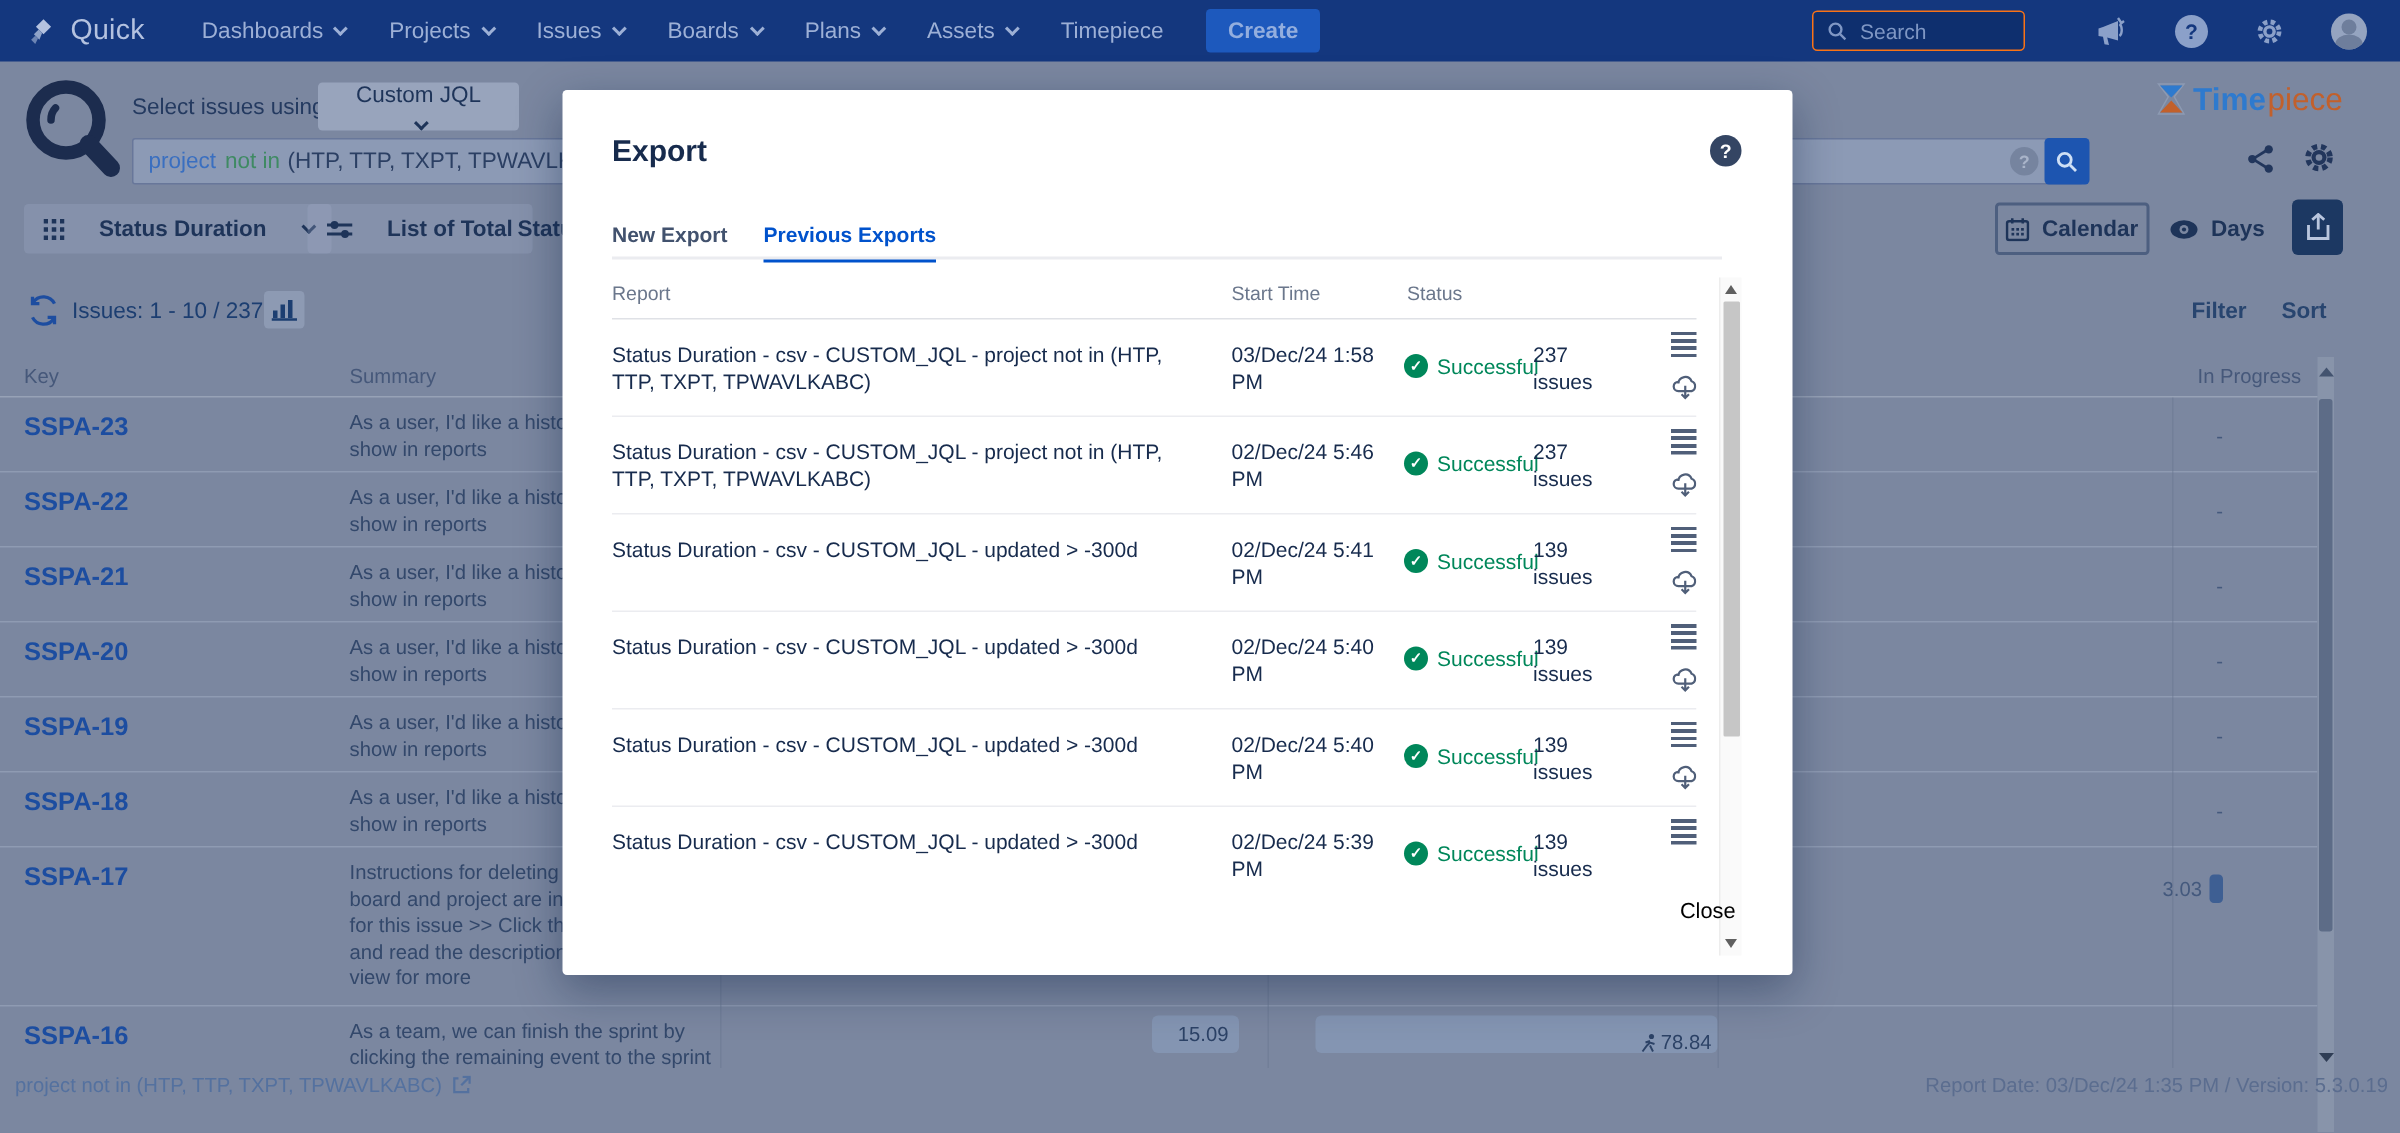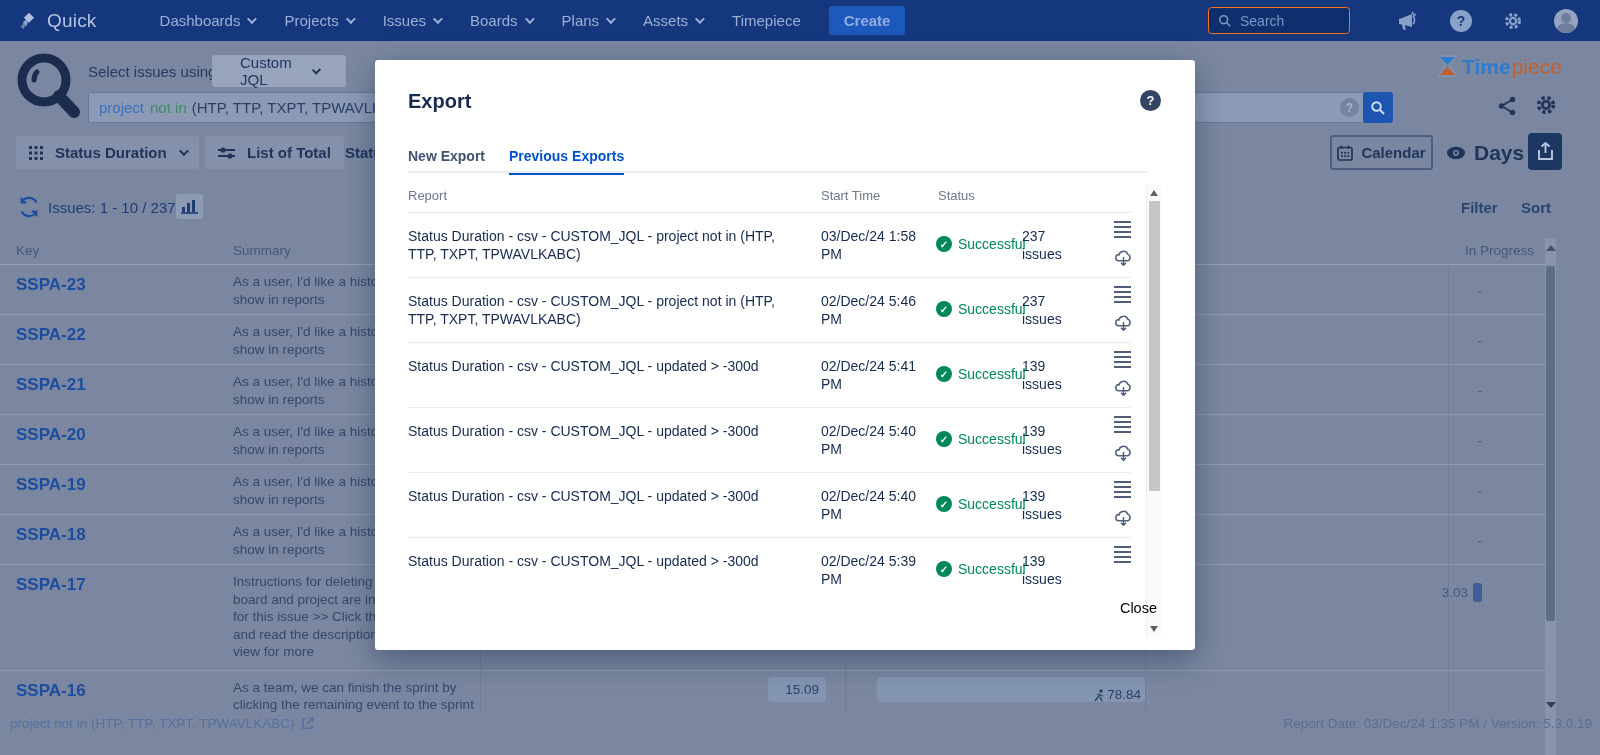--- a/index.html
+++ b/index.html
@@ -4,57 +4,57 @@
 <style>
   * { margin:0; padding:0; box-sizing:border-box; }
   html,body { width:1600px; height:755px; overflow:hidden; }
   body { font-family:"Liberation Sans", sans-serif; background:#7b87a0; position:relative; }
   .stage { position:absolute; inset:0; width:1600px; height:755px; background:#7b87a0; overflow:hidden; }
 
   
   .navbar { position:absolute; left:0; top:0; width:1600px; height:41px; background:#14377e; display:flex; align-items:center; z-index:3; }
   .nav-logo { display:flex; align-items:center; gap:7px; margin-left:18px; }
   .nav-logo-text { color:#b4c2e0; font-size:19px; font-weight:500; letter-spacing:.2px; }
-  .nav-menu { display:flex; align-items:center; gap:30px; margin-left:63px; }
+  .nav-menu { display:flex; align-items:center; gap:30px; margin-left:38px; }
   .nav-item { color:#9db0d6; font-size:15px; display:flex; align-items:center; gap:7px; cursor:pointer; white-space:nowrap; }
   .chev { width:7px; height:7px; border-right:2px solid #9db0d6; border-bottom:2px solid #9db0d6; transform:rotate(45deg) translateY(-2px); display:inline-block; }
   .create-btn { margin-left:28px; background:#1d59bd; color:#93aede; font-size:15px; font-weight:600; padding:6px 15px; border-radius:3px; cursor:pointer; }
   .nav-right { position:absolute; right:0; top:0; height:41px; display:flex; align-items:center; gap:0; }
   .nav-search { width:142px; height:27px; background:#0e2f6e; border:1px solid #f97316; border-radius:3.5px; display:flex; align-items:center; gap:8px; padding:0 9px; margin-right:46px; }
   .nav-search span { color:#7f97c4; font-size:14px; }
   .nav-icon { margin-right:30px; cursor:pointer; display:flex; align-items:center; }
   .help-circle { width:22px; height:22px; border-radius:50%; background:#8ba0c9; color:#14377e; font-weight:700; font-size:14px; display:flex; align-items:center; justify-content:center; }
   .avatar { width:24px; height:24px; border-radius:50%; background:#95a4c0; overflow:hidden; position:relative; margin-right:22px; }
   .avatar .head { position:absolute; left:7px; top:4px; width:10px; height:10px; border-radius:50%; background:#6e7e9c; }
   .avatar .body { position:absolute; left:3px; top:14px; width:18px; height:12px; border-radius:50% 50% 0 0; background:#6e7e9c; }
 
   
   .hdr-label { position:absolute; left:88px; top:63px; font-size:15px; color:#243a60; }
-  .mode-select { position:absolute; left:212px; top:55px; width:134px; height:32px; background:#98a4bc; border-radius:3px; display:flex; align-items:center; justify-content:space-between; padding:0 28px; cursor:pointer; }
+  .mode-select { position:absolute; left:212px; top:55px; width:134px; height:32px; background:#98a4bc; border-radius:3px; display:flex; align-items:center; justify-content:space-between; padding:0 1px; cursor:pointer;flex-direction:column; }
   .mode-select span { color:#1e3459; font-size:15px; font-weight:500; }
   .mode-select .chev { border-color:#1e3459; }
   .jql-input { position:absolute; left:88px; top:92px; width:1301px; height:31px; background:#8c9ab5; border:1px solid #68779a; border-radius:2px; display:flex; align-items:center; padding:0 10px; font-size:15px; white-space:nowrap; overflow:hidden; cursor:text; }
   .tok-field { color:#3a6fc0; }
   .tok-op { color:#3f8a63; margin-left:6px; }
   .tok-rest { color:#2b3f63; }
   .jql-help { position:absolute; left:1340px; top:98px; width:19px; height:19px; border-radius:50%; background:#76849f; color:#a9b4c9; font-size:12px; font-weight:700; display:flex; align-items:center; justify-content:center; cursor:pointer; }
   .jql-search-btn { position:absolute; left:1363px; top:92px; width:30px; height:31px; background:#1d55b0; border-radius:3px; display:flex; align-items:center; justify-content:center; cursor:pointer; }
   .brand { position:absolute; left:1437px; top:54px; display:flex; align-items:center; gap:4px; }
   .brand-time { color:#2e7ace; font-size:21px; font-weight:700; }
   .brand-piece { color:#c2602b; font-size:21px; font-weight:400; }
   .share-icon { position:absolute; left:1496px; top:95px; cursor:pointer; }
   .gear2 { position:absolute; left:1534px; top:93px; cursor:pointer; }
 
   
-  .tb-btn { position:absolute; height:33px; top:136px; display:flex; align-items:center; gap:12px; padding:0 13px; border-radius:3px; cursor:pointer; color:#1e3459; font-size:15px; font-weight:600; background:rgba(160,174,200,0.28); }
+  .tb-btn { position:absolute; height:33px; top:136px; display:flex; align-items:center; gap:23px; padding:0 13px; border-radius:3px; cursor:pointer; color:#1e3459; font-size:15px; font-weight:600; background:rgba(160,174,200,0.28); }
   .tb-status { left:16px; }
   .tb-list { left:205px; }
   .tb-partial { position:absolute; left:345px; top:144px; color:#1e3459; font-size:15px; font-weight:600; cursor:pointer; }
   .cal-btn { position:absolute; left:1330px; top:135px; width:103px; height:35px; border:2px solid #4d5f80; border-radius:3px; display:flex; align-items:center; justify-content:center; gap:8px; color:#1e3459; font-size:15px; font-weight:600; cursor:pointer; }
-  .days-btn { position:absolute; left:1446px; top:135px; height:35px; display:flex; align-items:center; gap:8px; color:#1e3459; font-size:21px; font-weight:600; cursor:pointer; }
+  .days-btn { position:absolute; left:1446px; top:135px; height:35px; display:flex; align-items:center; gap:8px; color:#1e3459; font-size:15px; font-weight:600; cursor:pointer; }
   .export-btn { position:absolute; left:1528px; top:133px; width:34px; height:37px; background:#1c3862; border-radius:4px; display:flex; align-items:center; justify-content:center; cursor:pointer; }
 
   
   .issues-count { position:absolute; left:48px; top:199px; font-size:15px; color:#1c3e71; font-weight:500; }
   .refresh { position:absolute; left:18px; top:196px; cursor:pointer; }
   .chart-box { position:absolute; left:176px; top:194px; width:27px; height:25px; background:rgba(175,189,214,0.35); border-radius:3px; display:flex; align-items:center; justify-content:center; cursor:pointer; }
   .filter-lnk { position:absolute; left:1461px; top:199px; font-size:15px; font-weight:600; color:#28456f; cursor:pointer; }
   .sort-lnk { position:absolute; left:1521px; top:199px; font-size:15px; font-weight:700; color:#28456f; cursor:pointer; }
 
   

